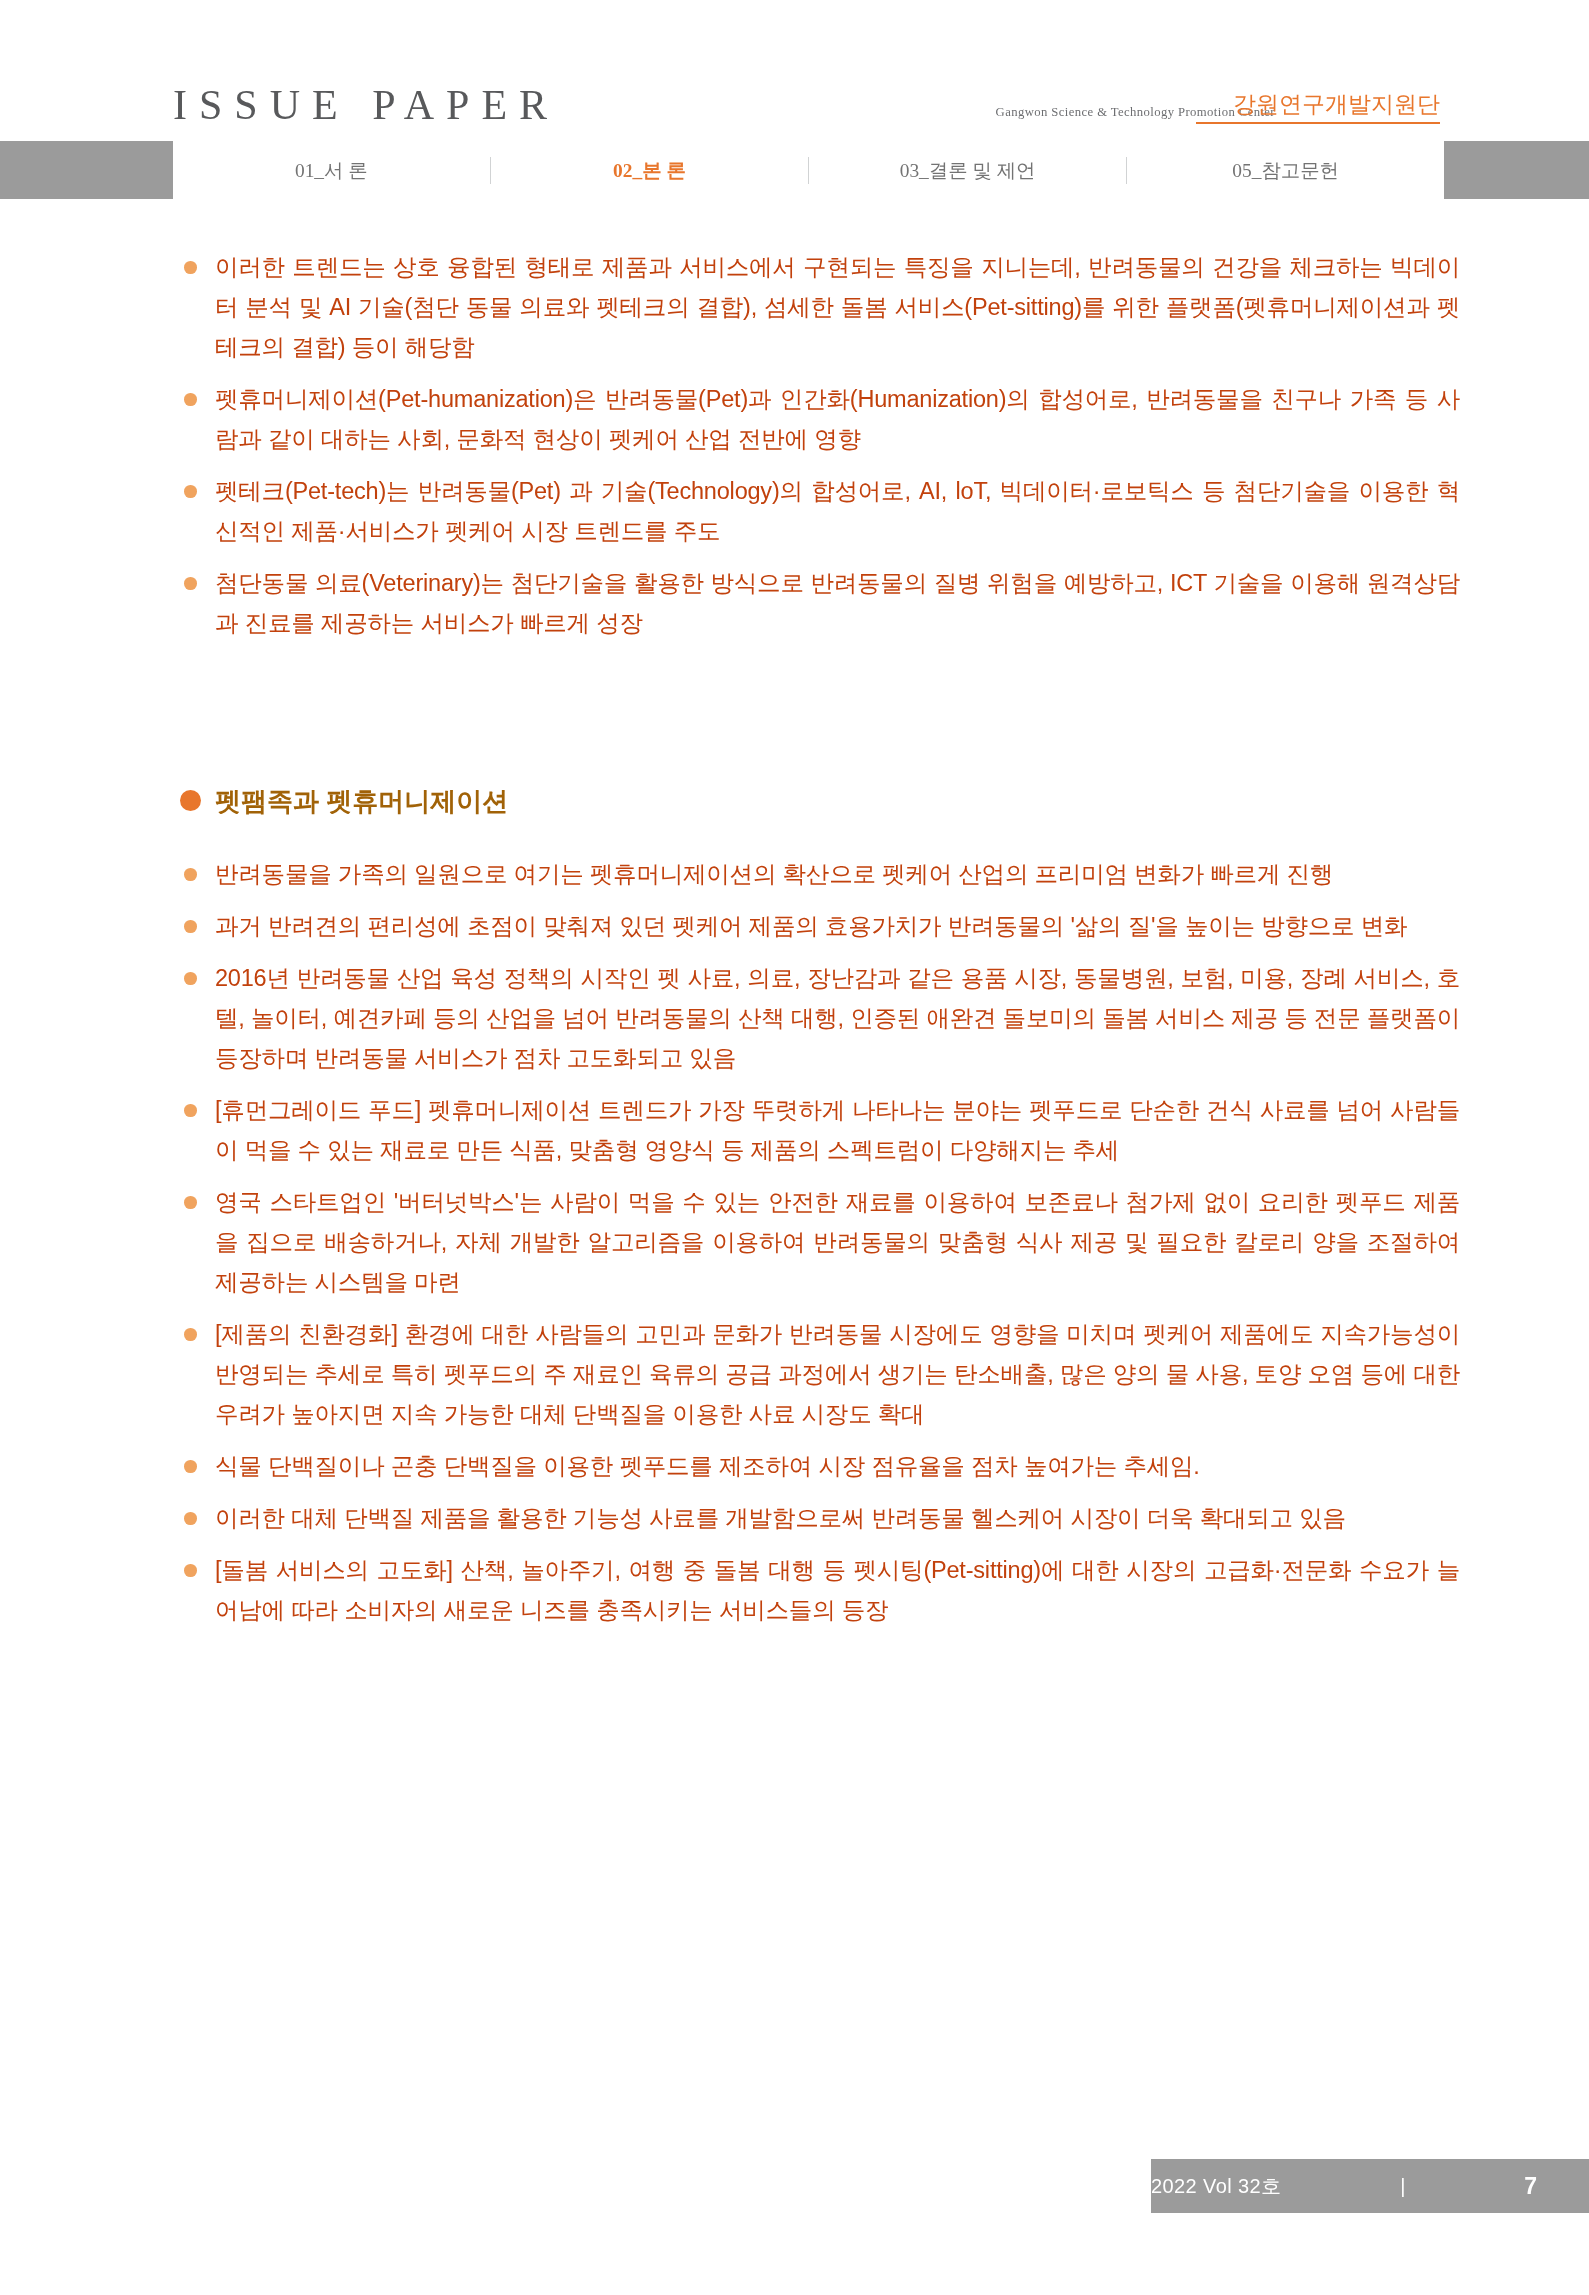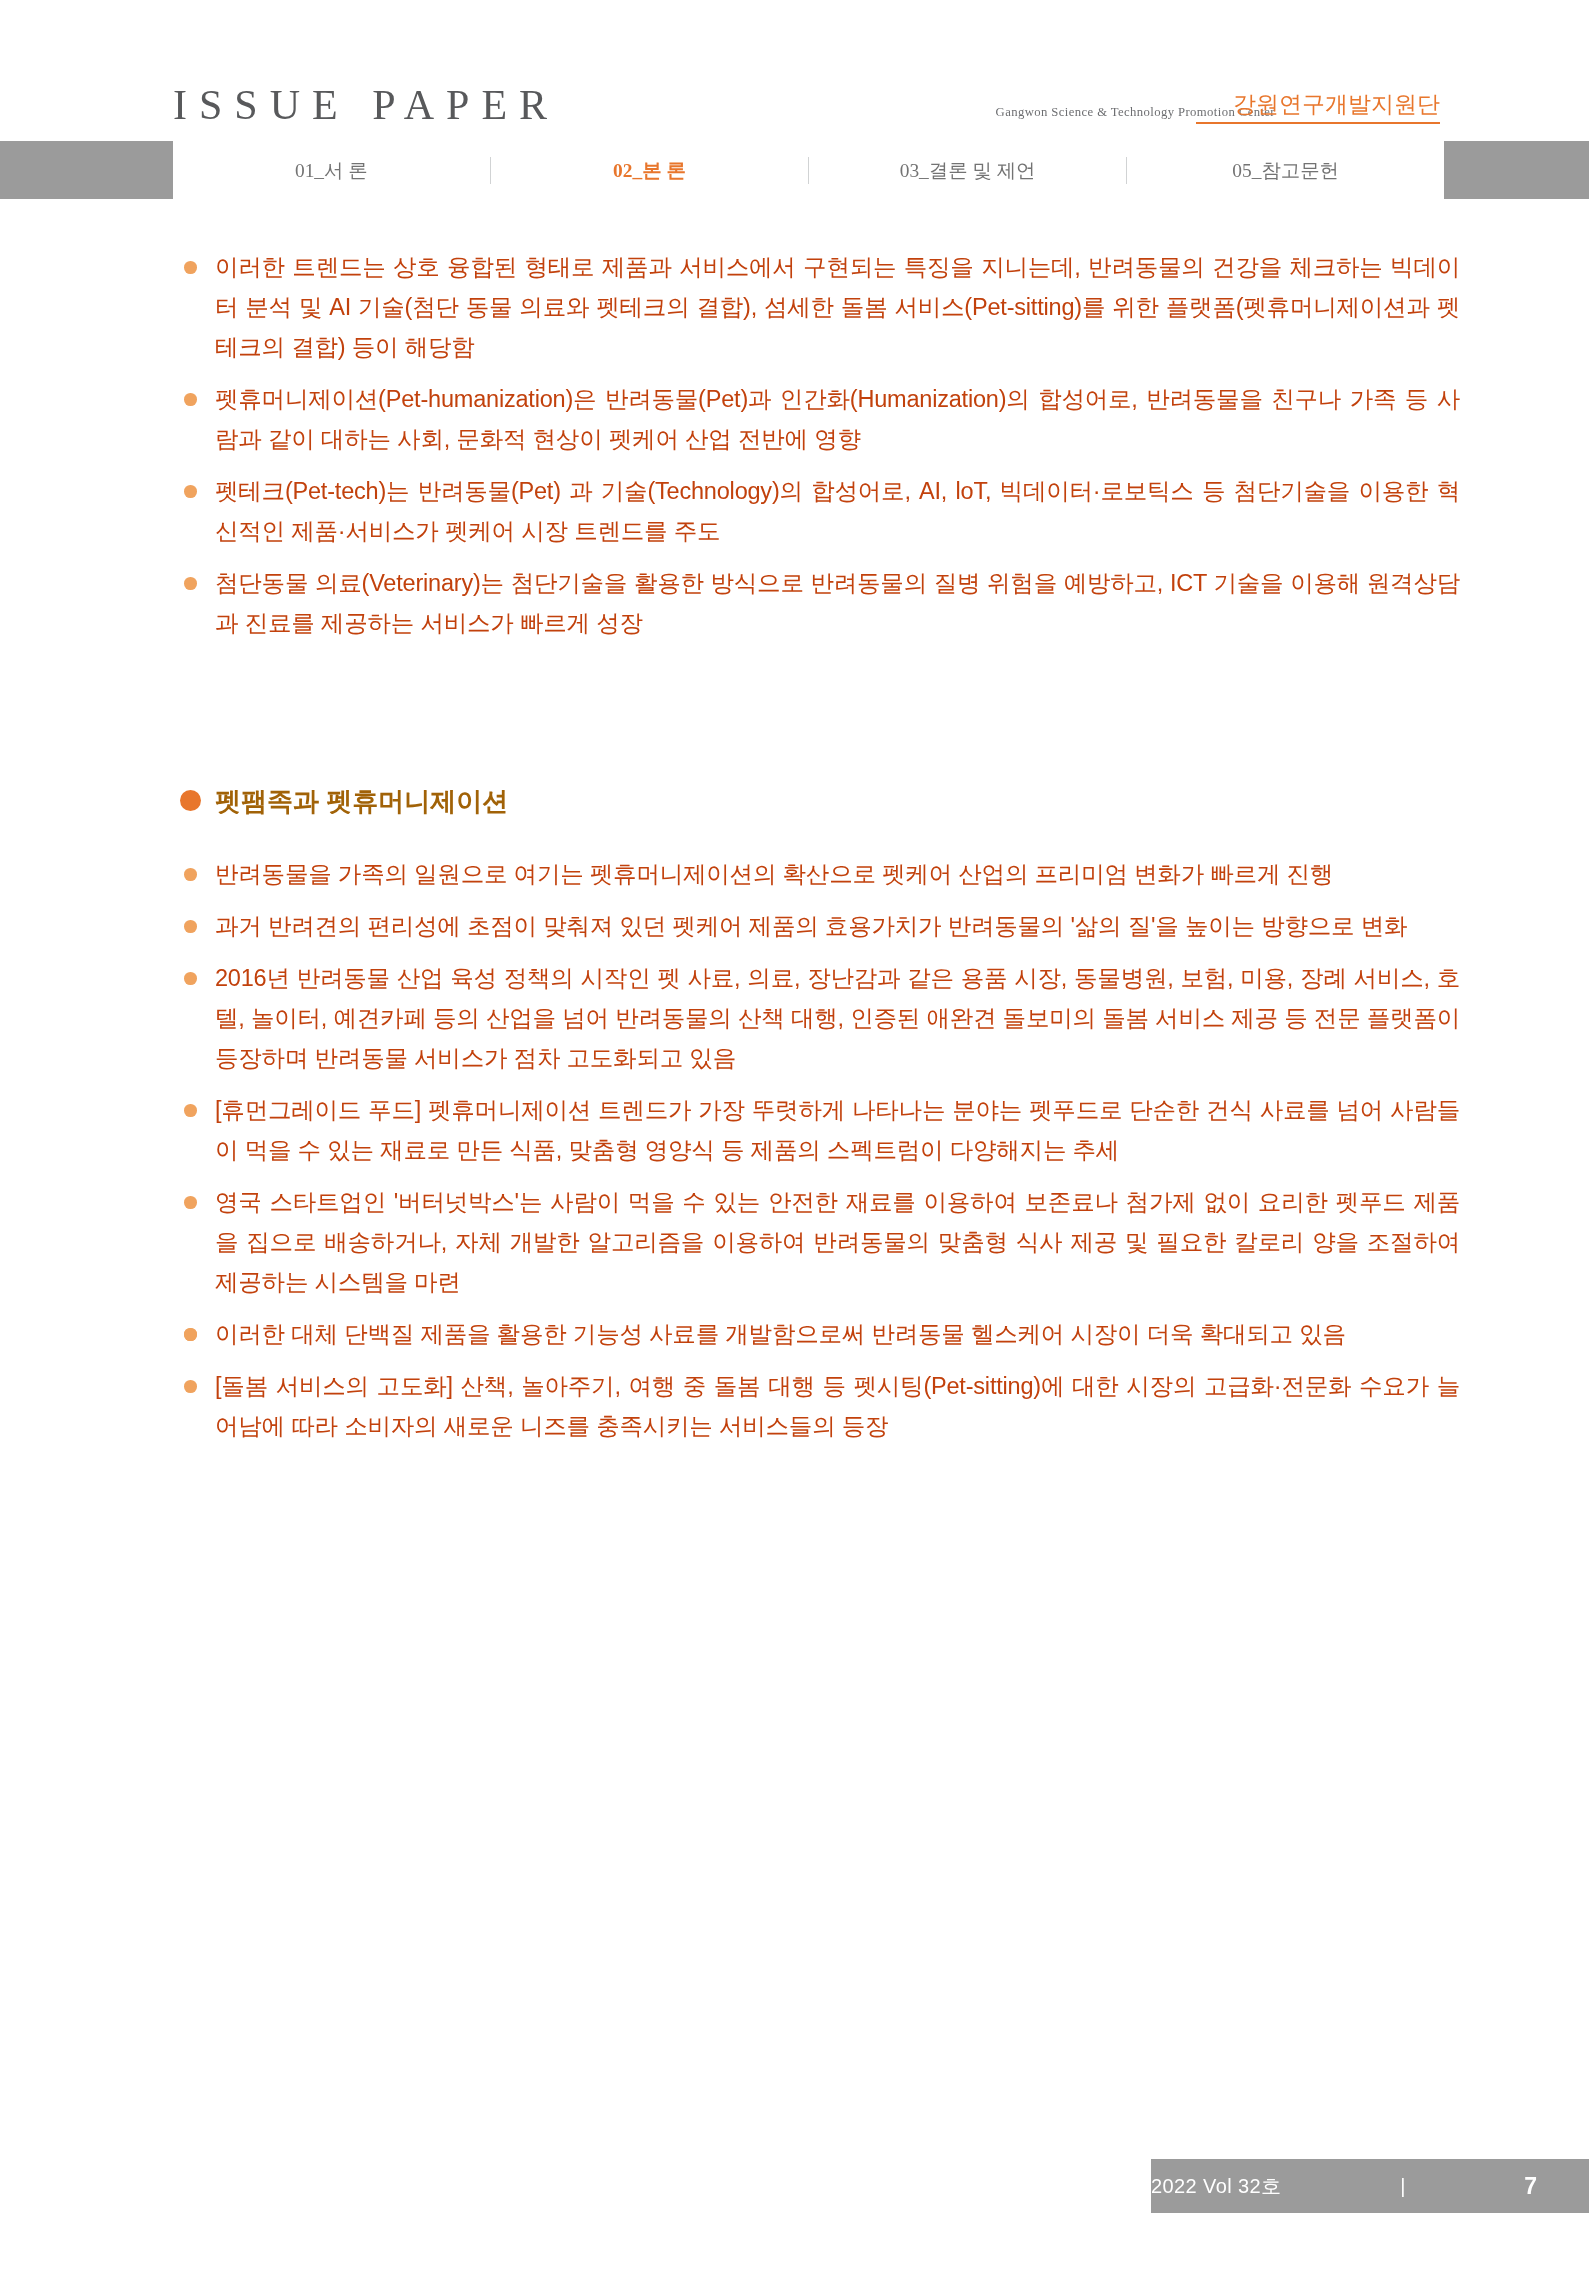--- a/index.html
+++ b/index.html
@@ -253,20 +253,25 @@
     <li class="bullet-item">
       <span class="dot"></span>
       <span>[휴먼그레이드 푸드] 펫휴머니제이션 트렌드가 가장 뚜렷하게 나타나는 분야는 펫푸드로 단순한 건식 사료를 넘어 사람들이 먹을 수 있는 재료로 만든 식품, 맞춤형 영양식 등 제품의 스펙트럼이 다양해지는 추세</span>
     </li>
     <li class="bullet-item">
       <span class="dot"></span>
       <span>영국 스타트업인 '버터넛박스'는 사람이 먹을 수 있는 안전한 재료를 이용하여 보존료나 첨가제 없이 요리한 펫푸드 제품을 집으로 배송하거나, 자체 개발한 알고리즘을 이용하여 반려동물의 맞춤형 식사 제공 및 필요한 칼로리 양을 조절하여 제공하는 시스템을 마련</span>
     </li>
     <li class="bullet-item">
       <span class="dot"></span>
+      <span>[제품의 친환경화] 환경에 대한 사람들의 고민과 문화가 반려동물 시장에도 영향을 미치며 펫케어 제품에도 지속가능성이 반영되는 추세로 특히 펫푸드의 주 재료인 육류의 공급 과정에서 생기는 탄소배출, 많은 양의 물 사용, 토양 오염 등에 대한 우려가 높아지면 지속 가능한 대체 단백질을 이용한 사료 시장도 확대</span>
+    </li>
+    <li class="bullet-item">
+      <span class="dot"></span>
+      <span>식물 단백질이나 곤충 단백질을 이용한 펫푸드를 제조하여 시장 점유율을 점차 높여가는 추세임.</span>
     </li>
     <li class="bullet-item">
       <span class="dot"></span>
       <span>이러한 대체 단백질 제품을 활용한 기능성 사료를 개발함으로써 반려동물 헬스케어 시장이 더욱 확대되고 있음</span>
     </li>
     <li class="bullet-item">
       <span class="dot"></span>
       <span>[돌봄 서비스의 고도화] 산책, 놀아주기, 여행 중 돌봄 대행 등 펫시팅(Pet-sitting)에 대한 시장의 고급화·전문화 수요가 늘어남에 따라 소비자의 새로운 니즈를 충족시키는 서비스들의 등장</span>
     </li>
   </ul>

